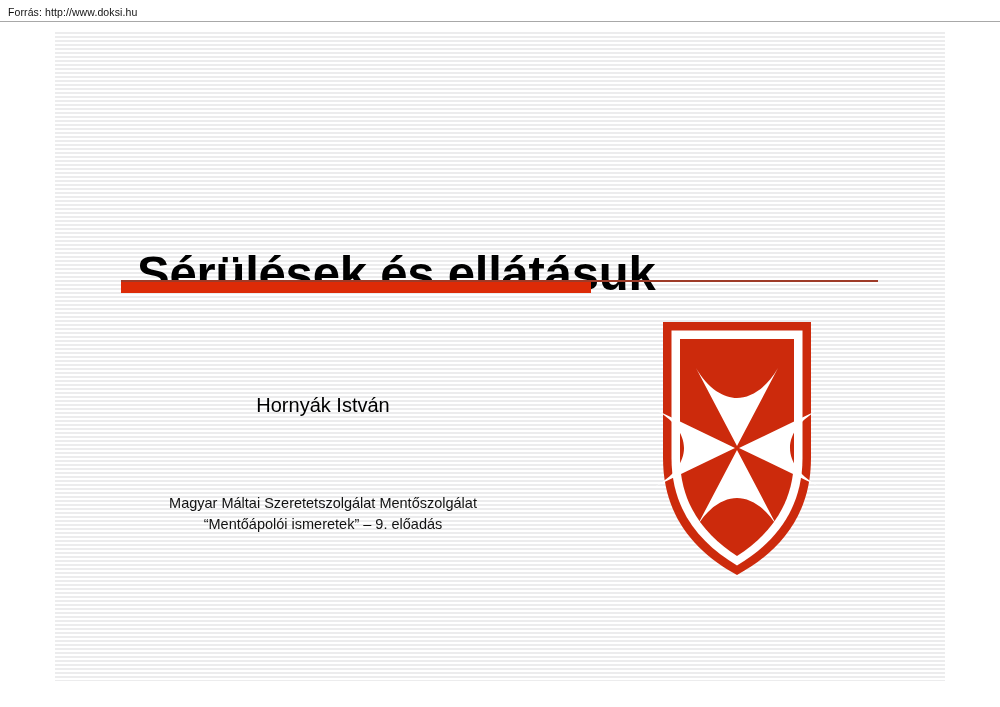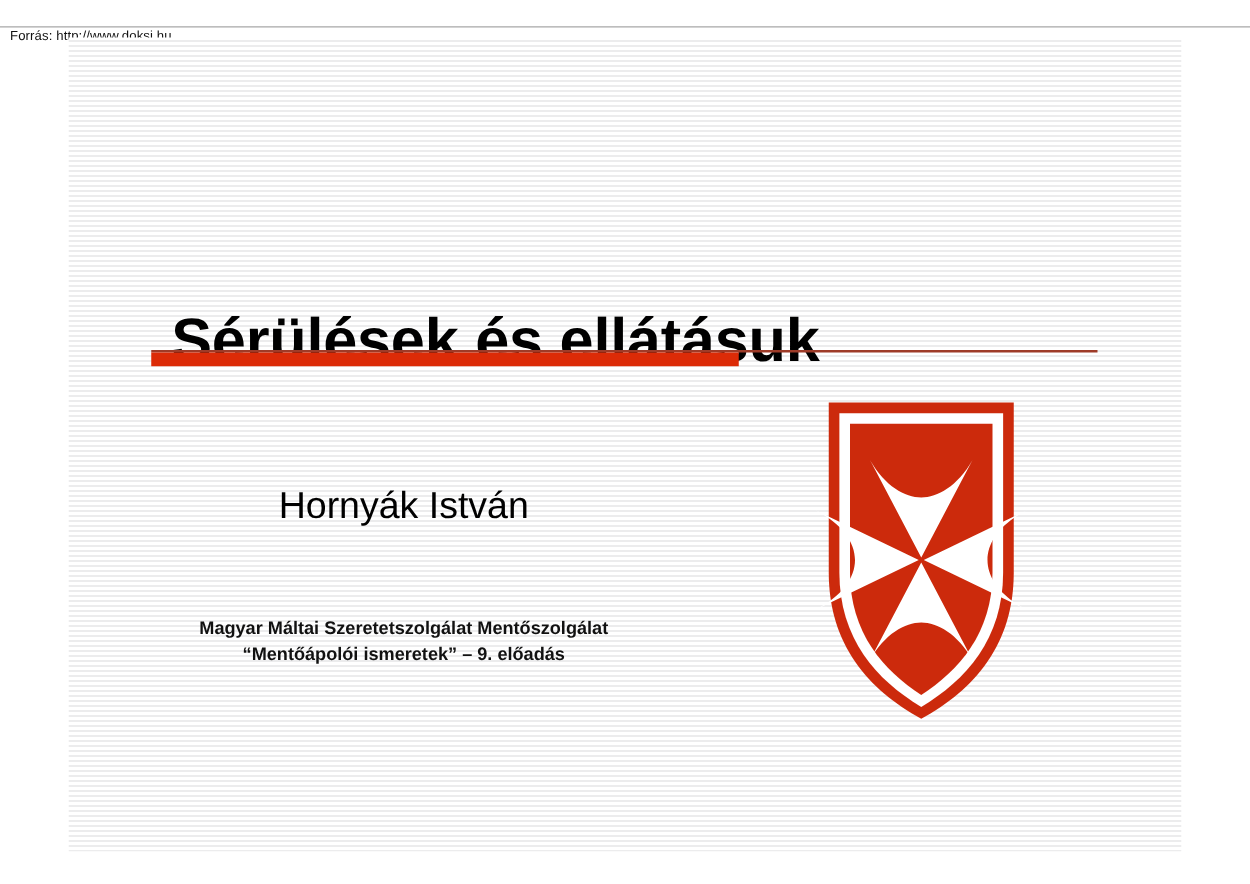--- a/index.html
+++ b/index.html
@@ -20,21 +20,21 @@
     position: absolute;
     left: 0;
     top: 0;
     width: 1000px;
     height: 23px;
     box-sizing: border-box;
   }
   #source-text {
     position: absolute;
     left: 8px;
-    top: 23px;
+    top: 6px;
     font-size: 10.5px;
     color: #111111;
     letter-spacing: 0.1px;
     white-space: nowrap;
   }
   #source-rule {
     position: absolute;
     left: 0;
     top: 21px;
     width: 1000px;
@@ -92,35 +92,34 @@
     background: #dc2b07;
   }
 
   
   #author-name {
     position: absolute;
     left: 0px;
     top: 356px;
     width: 536px;
     text-align: center;
-    font-size: 30px;
+    font-size: 20px;
     line-height: 38px;
     color: #000000;
     white-space: nowrap;
   }
 
   
   #footer-block {
     position: absolute;
     left: 0px;
     top: 463px;
     width: 536px;
     text-align: center;
     color: #111111;
-    font-weight: bold;
   }
   #footer-block .footer-line {
     font-size: 14.5px;
     line-height: 21px;
     white-space: nowrap;
   }
 
   
   #emblem {
     position: absolute;

